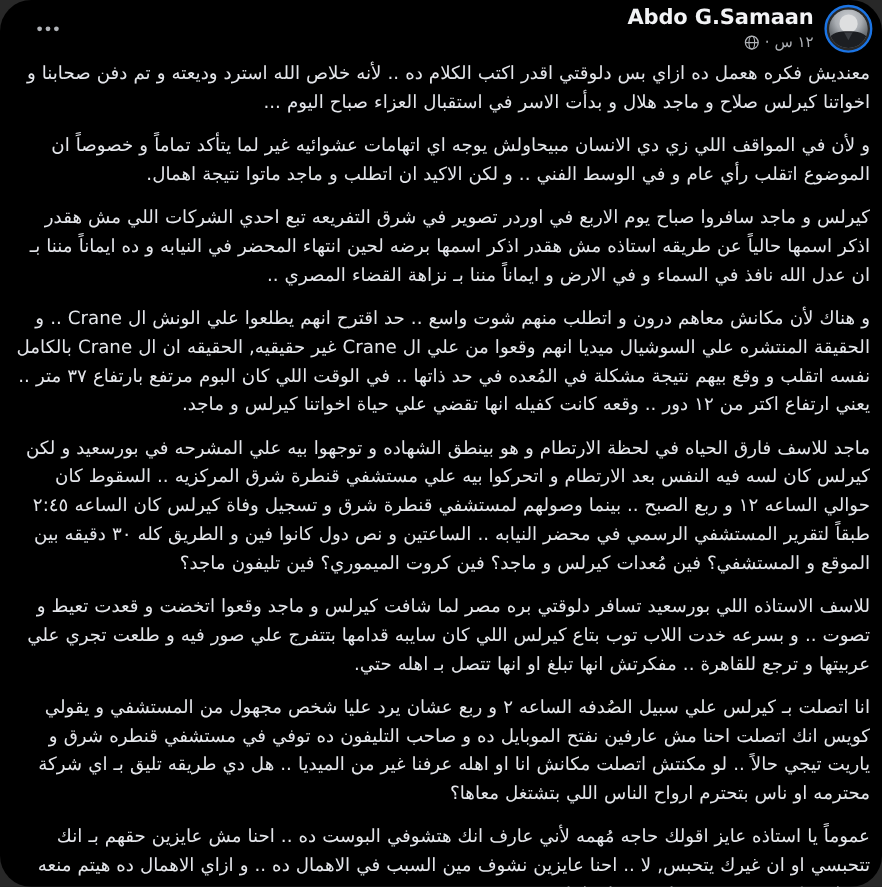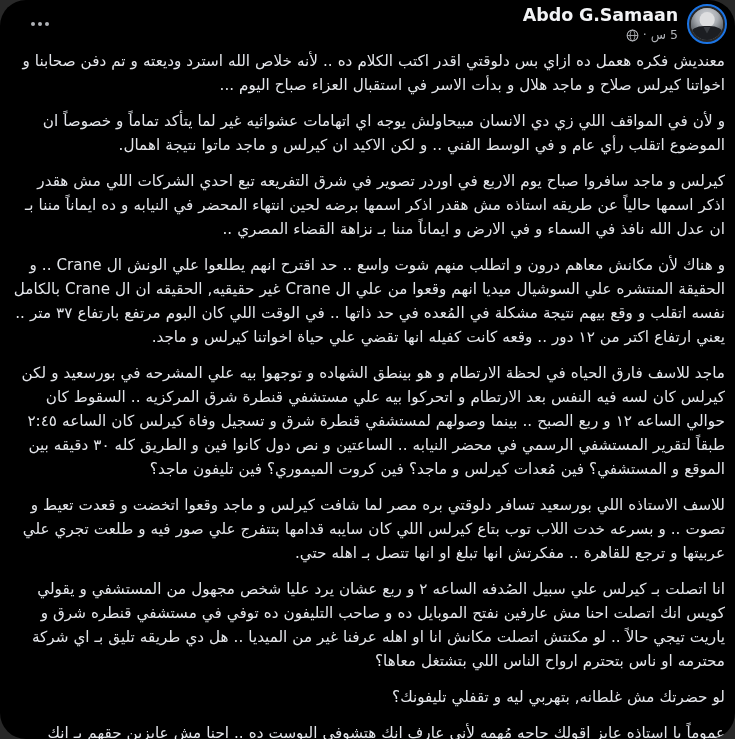--- a/index.html
+++ b/index.html
@@ -188,21 +188,21 @@
     <div class="menu-button">
       <span class="dot"></span>
       <span class="dot"></span>
       <span class="dot"></span>
     </div>
 
     <div class="author-block">
       <div class="author-text">
         <div class="author-name">Abdo G.Samaan</div>
         <div class="meta-line">
-          <span class="meta-time">5 س</span>
+          <span class="meta-time">١٢ س</span>
           <span class="meta-dot">·</span>
           <span class="globe-icon">
             <svg width="13" height="13" viewBox="0 0 16 16" aria-hidden="true">
               <circle cx="8" cy="8" r="6.6" fill="none" stroke="#b0b3b8" stroke-width="1.3"></circle>
               <ellipse cx="8" cy="8" rx="2.9" ry="6.6" fill="none" stroke="#b0b3b8" stroke-width="1.1"></ellipse>
               <line x1="1.5" y1="8" x2="14.5" y2="8" stroke="#b0b3b8" stroke-width="1.1"></line>
             </svg>
           </span>
         </div>
       </div>
@@ -214,25 +214,24 @@
           <span class="body"></span>
           <span class="collar"></span>
         </div>
       </div>
     </div>
 
   </div>
 
   <div class="post-body">
     <p>معنديش فكره هعمل ده ازاي بس دلوقتي اقدر اكتب الكلام ده .. لأنه خلاص الله استرد وديعته و تم دفن صحابنا و اخواتنا كيرلس صلاح و ماجد هلال و بدأت الاسر في استقبال العزاء صباح اليوم ...</p>
-    <p>و لأن في المواقف اللي زي دي الانسان مبيحاولش يوجه اي اتهامات عشوائيه غير لما يتأكد تماماً و خصوصاً ان الموضوع اتقلب رأي عام و في الوسط الفني .. و لكن الاكيد ان كيرلس و ماجد ماتوا نتيجة اهمال.</p>
+    <p>و لأن في المواقف اللي زي دي الانسان مبيحاولش يوجه اي اتهامات عشوائيه غير لما يتأكد تماماً و خصوصاً ان الموضوع اتقلب رأي عام و في الوسط الفني .. و لكن الاكيد ان اتطلب و ماجد ماتوا نتيجة اهمال.</p>
     <p>كيرلس و ماجد سافروا صباح يوم الاربع في اوردر تصوير في شرق التفريعه تبع احدي الشركات اللي مش هقدر اذكر اسمها حالياً عن طريقه استاذه مش هقدر اذكر اسمها برضه لحين انتهاء المحضر في النيابه و ده ايماناً مننا بـ ان عدل الله نافذ في السماء و في الارض و ايماناً مننا بـ نزاهة القضاء المصري ..</p>
     <p>و هناك لأن مكانش معاهم درون و اتطلب منهم شوت واسع .. حد اقترح انهم يطلعوا علي الونش ال Crane .. و الحقيقة المنتشره علي السوشيال ميديا انهم وقعوا من علي ال Crane غير حقيقيه, الحقيقه ان ال Crane بالكامل نفسه اتقلب و وقع بيهم نتيجة مشكلة في المُعده في حد ذاتها .. في الوقت اللي كان البوم مرتفع بارتفاع ٣٧ متر .. يعني ارتفاع اكتر من ١٢ دور .. وقعه كانت كفيله انها تقضي علي حياة اخواتنا كيرلس و ماجد.</p>
     <p>ماجد للاسف فارق الحياه في لحظة الارتطام و هو بينطق الشهاده و توجهوا بيه علي المشرحه في بورسعيد و لكن كيرلس كان لسه فيه النفس بعد الارتطام و اتحركوا بيه علي مستشفي قنطرة شرق المركزيه .. السقوط كان حوالي الساعه ١٢ و ربع الصبح .. بينما وصولهم لمستشفي قنطرة شرق و تسجيل وفاة كيرلس كان الساعه ٢:٤٥ طبقاً لتقرير المستشفي الرسمي في محضر النيابه .. الساعتين و نص دول كانوا فين و الطريق كله ٣٠ دقيقه بين الموقع و المستشفي؟ فين مُعدات كيرلس و ماجد؟ فين كروت الميموري؟ فين تليفون ماجد؟</p>
     <p>للاسف الاستاذه اللي بورسعيد تسافر دلوقتي بره مصر لما شافت كيرلس و ماجد وقعوا اتخضت و قعدت تعيط و تصوت .. و بسرعه خدت اللاب توب بتاع كيرلس اللي كان سايبه قدامها بتتفرج علي صور فيه و طلعت تجري علي عربيتها و ترجع للقاهرة .. مفكرتش انها تبلغ او انها تتصل بـ اهله حتي.</p>
     <p>انا اتصلت بـ كيرلس علي سبيل الصُدفه الساعه ٢ و ربع عشان يرد عليا شخص مجهول من المستشفي و يقولي كويس انك اتصلت احنا مش عارفين نفتح الموبايل ده و صاحب التليفون ده توفي في مستشفي قنطره شرق و ياريت تيجي حالاً .. لو مكنتش اتصلت مكانش انا او اهله عرفنا غير من الميديا .. هل دي طريقه تليق بـ اي شركة محترمه او ناس بتحترم ارواح الناس اللي بتشتغل معاها؟</p>
-    <p>لو حضرتك مش غلطانه, بتهربي ليه و تقفلي تليفونك؟</p>
     <p>عموماً يا استاذه عايز اقولك حاجه مُهمه لأني عارف انك هتشوفي البوست ده .. احنا مش عايزين حقهم بـ انك تتحبسي او ان غيرك يتحبس, لا .. احنا عايزين نشوف مين السبب في الاهمال ده .. و ازاي الاهمال ده هيتم منعه من انه يتكرر في حق حد تاني من اخواتنا ..</p>
 
   </div>
 
   <div class="bottom-fade"></div>
 </div>
 
 </body></html>

